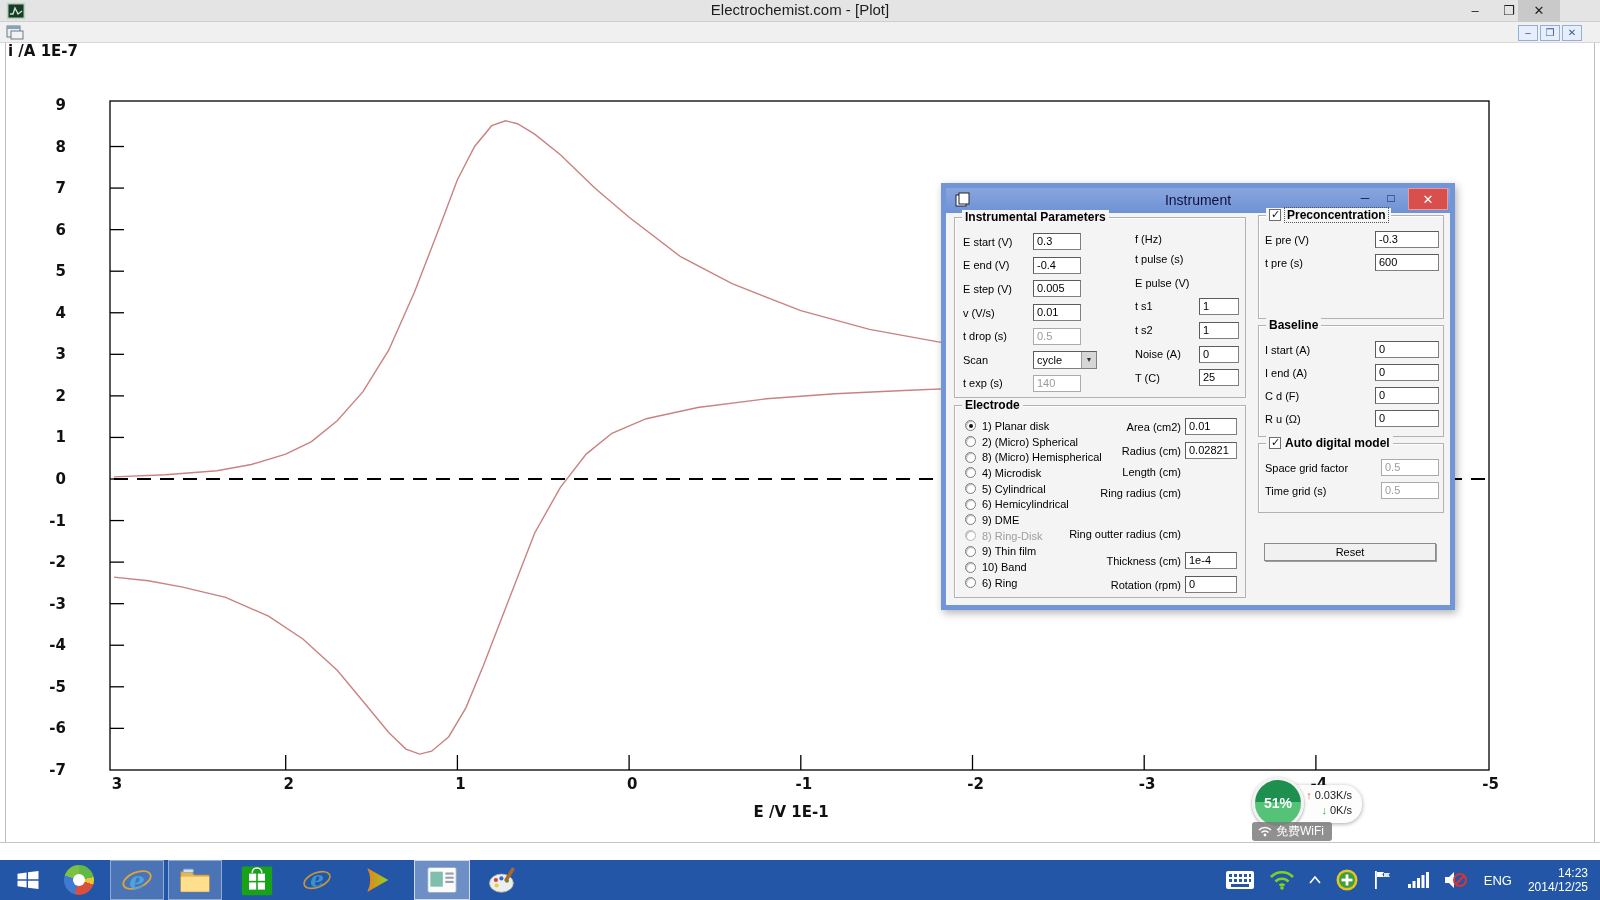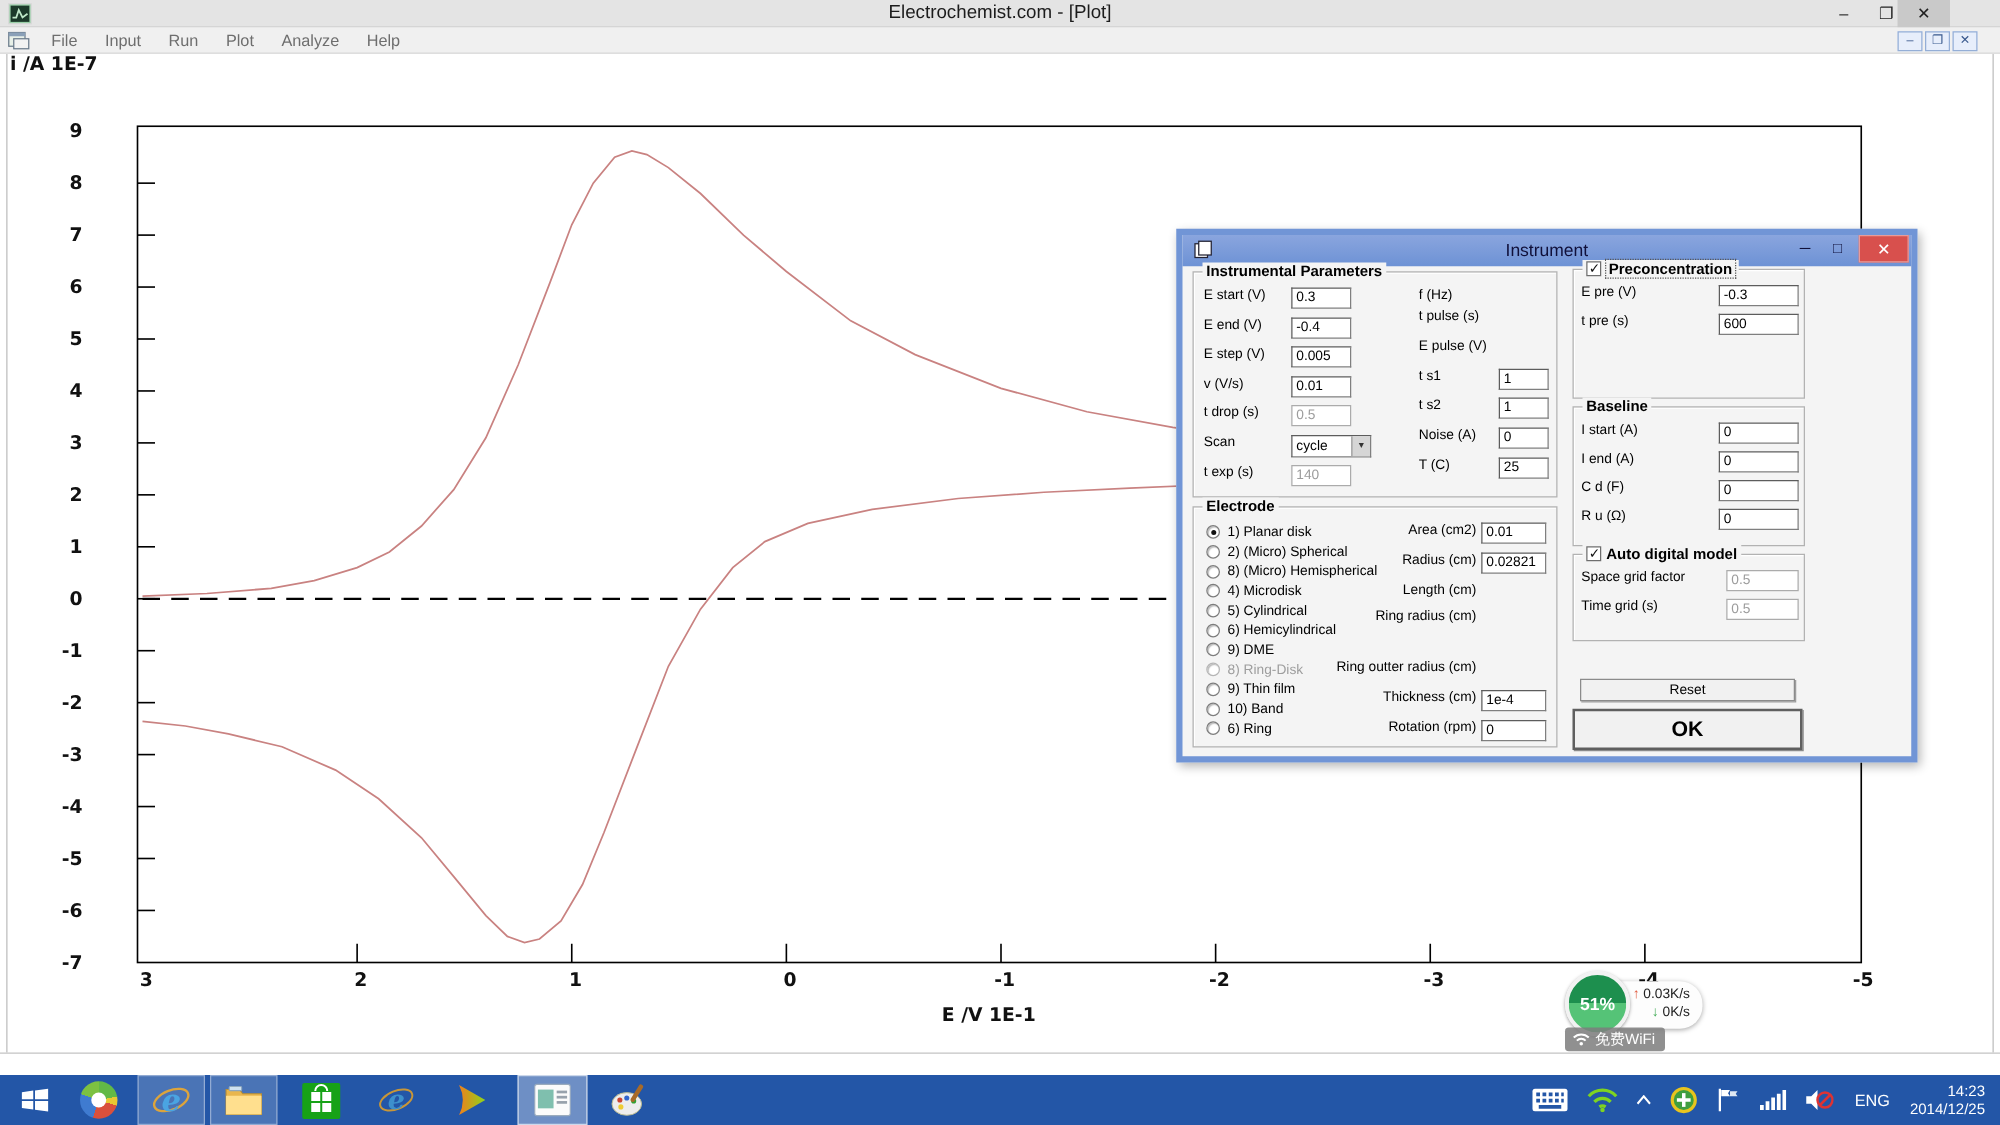--- a/index.html
+++ b/index.html
@@ -24,35 +24,35 @@
 
   
   .vline{position:absolute;top:43px;bottom:58px;width:1px;background:#bdbdbd;z-index:2;}
   #hline-bottom{position:absolute;left:0;width:1600px;top:842px;height:1px;background:#c4c4c4;z-index:2;}
 
   
   #plot-svg{position:absolute;left:0;top:0;z-index:1;}
   #plot-svg text{font-family:"DejaVu Sans",sans-serif;font-weight:bold;fill:#111;}
 
   
-  #dialog{position:absolute;left:941px;top:183px;width:593px;height:427px;border:5px solid #7195d6;background:#f4f4f4;z-index:5;box-shadow:2px 3px 8px rgba(0,0,0,.3);font-size:11px;color:#000;}
+  #dialog{position:absolute;left:941px;top:183px;width:514px;height:427px;border:5px solid #7195d6;background:#f4f4f4;z-index:5;box-shadow:2px 3px 8px rgba(0,0,0,.3);font-size:11px;color:#000;}
   #dlg-title{position:relative;height:25px;background:linear-gradient(#8aa5de,#6d92d5);}
   #dlg-title-text{position:absolute;left:0;right:0;top:4px;text-align:center;font-size:14px;color:#10103a;}
   #dlg-icon{position:absolute;left:8px;top:4px;width:16px;height:16px;}
   .dlg-btn{position:absolute;top:2px;width:26px;height:18px;text-align:center;line-height:17px;color:#10103a;font-size:12px;}
   #dlg-min{right:72px;} #dlg-max{right:46px;}
   #dlg-close{right:2px;top:0;width:40px;height:22px;background:#d8504d;border:1px solid #e89b99;color:#fff;font-size:13px;line-height:21px;}
   #dlg-body{position:relative;width:504px;height:396px;}
   .group{position:absolute;border:1px solid #b2b2b2;box-shadow:1px 1px 0 #fff inset;}
   .legend{position:absolute;top:-8px;left:7px;background:#f4f4f4;padding:0 3px;display:flex;align-items:center;white-space:nowrap;}
   .legend-label{font-weight:bold;font-size:12px;}
   .legend-label.dotted{outline:1px dotted #555;padding:0 2px;}
   .cb{width:12px;height:12px;background:#fff;border:1px solid #6e6e6e;margin-right:4px;position:relative;}
   .cb.checked:after{content:"✓";position:absolute;left:1px;top:-2px;font-size:11px;color:#111;}
-  .frow{display:flex;}
+  .frow{display:flex;align-items:center;}
   .flabel{color:#000;white-space:nowrap;}
   .fbox{background:#fff;border:1px solid #7f7f7f;border-top-color:#5c5c5c;border-left-color:#5c5c5c;height:17px;line-height:15px;padding:0 3px;overflow:hidden;}
   .fbox.disabled{color:#9c9c9c;border-color:#ababab;}
   .fspacer{width:52px;}
   #grp-instrumental{left:8px;top:4px;width:292px;height:181px;}
   #inst-left{position:absolute;left:8px;top:12px;width:168px;}
   #inst-left .frow{height:23.6px;}
   #inst-left .flabel{width:70px;}
   #inst-left .fbox{width:48px;}
   #inst-right{position:absolute;left:180px;top:12px;width:104px;}
@@ -190,28 +190,20 @@
     <div class="wbtn" id="btn-restore">❐</div>
     <div class="wbtn" id="btn-close">✕</div>
   </div>
 
   <div id="menubar">
     <svg id="menu-icon" viewBox="0 0 18 15">
       <rect x="1" y="1" width="13" height="11" fill="#e8f0e8" stroke="#6b7b8b"></rect>
       <rect x="1" y="1" width="13" height="3" fill="#8aa0b8"></rect>
       <rect x="5" y="6" width="12" height="8" fill="#f2f2f2" stroke="#6b7b8b"></rect>
     </svg>
-    <div id="menu-items">
-        <div class="menu-item">File</div>
-        <div class="menu-item">Input</div>
-        <div class="menu-item">Run</div>
-        <div class="menu-item">Plot</div>
-        <div class="menu-item">Analyze</div>
-        <div class="menu-item">Help</div>
-      </div>
     <div class="mdi-btn" id="mdi-min">–</div>
     <div class="mdi-btn" id="mdi-restore">❐</div>
     <div class="mdi-btn" id="mdi-close">✕</div>
   </div>
 
   <div id="dialog">
     <div id="dlg-title">
       <svg id="dlg-icon" viewBox="0 0 16 16">
         <rect x="2" y="3" width="10" height="11" fill="#fff" stroke="#223"></rect>
         <rect x="5" y="1" width="10" height="11" fill="#fff" stroke="#223"></rect>
@@ -423,21 +415,20 @@
               <div class="fbox disabled">0.5</div>
             </div>
             <div class="frow">
               <span class="flabel">Time grid (s)</span>
               <div class="fbox disabled">0.5</div>
             </div>
           </div>
       </div>
 
       <div id="btn-reset">Reset</div>
-      <div id="btn-ok">OK</div>
     </div>
   </div>
 
   <div id="netspeed">
     <div id="ns-bubble">
       <div class="ns-row" id="ns-up"><span class="ns-arrow">↑</span><span>0.03K/s</span></div>
       <div class="ns-row" id="ns-down"><span class="ns-arrow">↓</span><span>0K/s</span></div>
     </div>
     <div id="ns-ball">51%</div>
     <div id="ns-tip">

